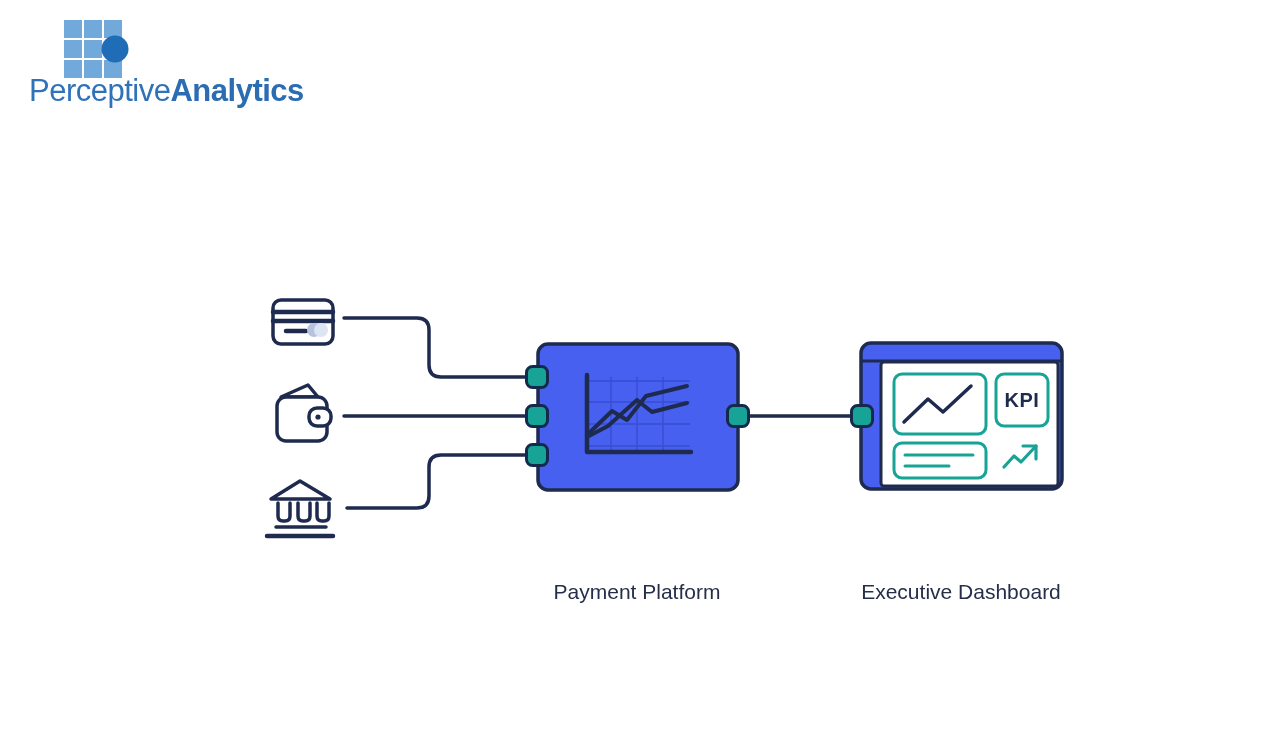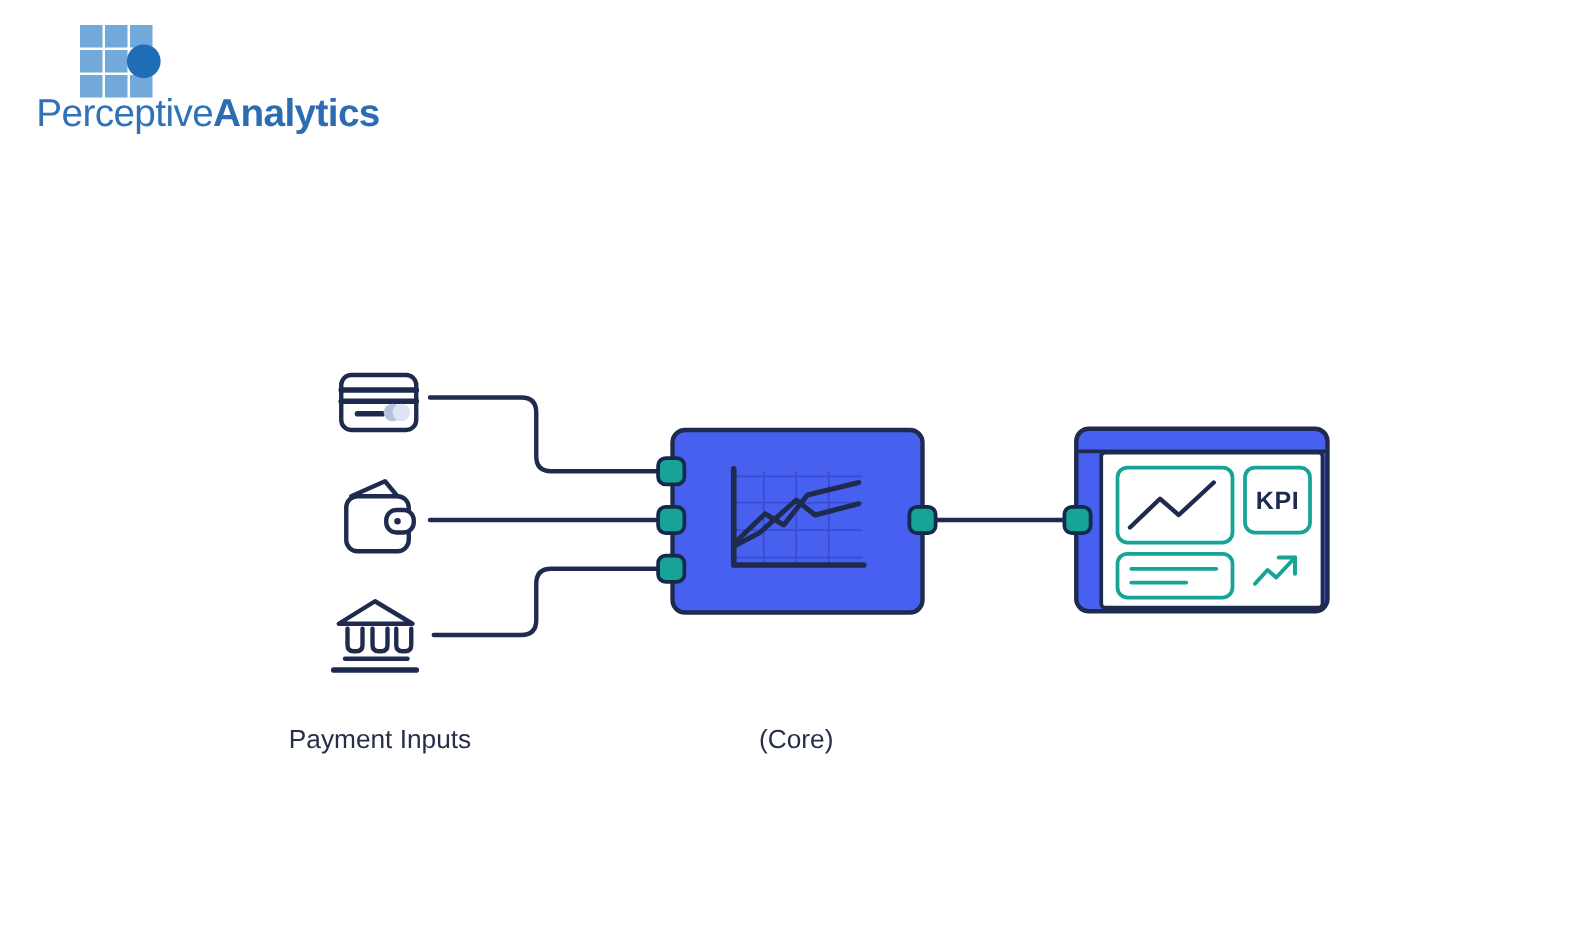--- a/index.html
+++ b/index.html
@@ -123,19 +123,19 @@
   <g fill="#17a396" stroke="#142a4c" stroke-width="3">
     <rect x="526.5" y="366.5" width="21" height="21" rx="6"></rect>
     <rect x="526.5" y="405.5" width="21" height="21" rx="6"></rect>
     <rect x="526.5" y="444.5" width="21" height="21" rx="6"></rect>
     <rect x="727.5" y="405.5" width="21" height="21" rx="6"></rect>
     <rect x="851.5" y="405.5" width="21" height="21" rx="6"></rect>
   </g>
 </svg>
 
 <div class="node-label" id="label-inputs">
-  <span>Payment Inputs</span>
 </div>
 <div class="node-label" id="label-platform">
-  <span>(Core)</span>
+  <span>Payment Platform</span>
 </div>
 <div class="node-label" id="label-dashboard">
+  <span>Executive Dashboard</span>
 </div>
 
 </body></html>

